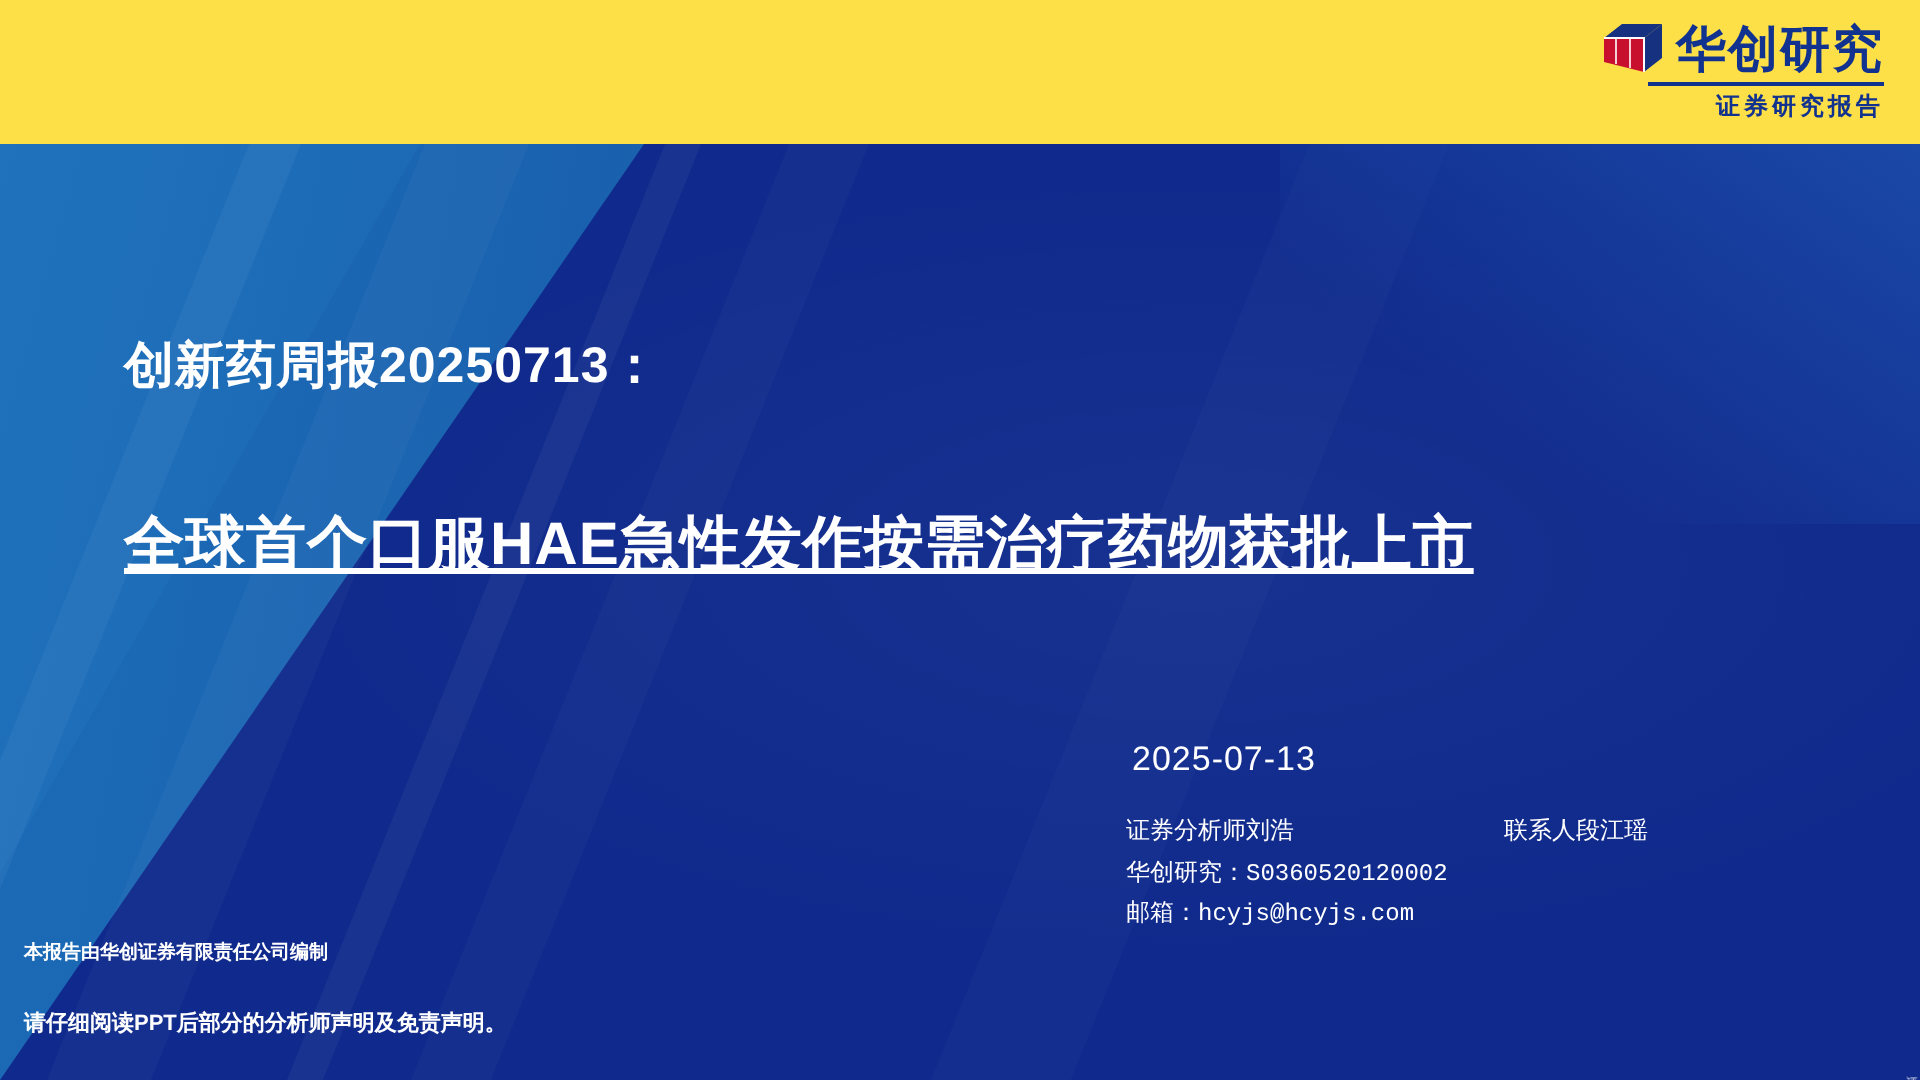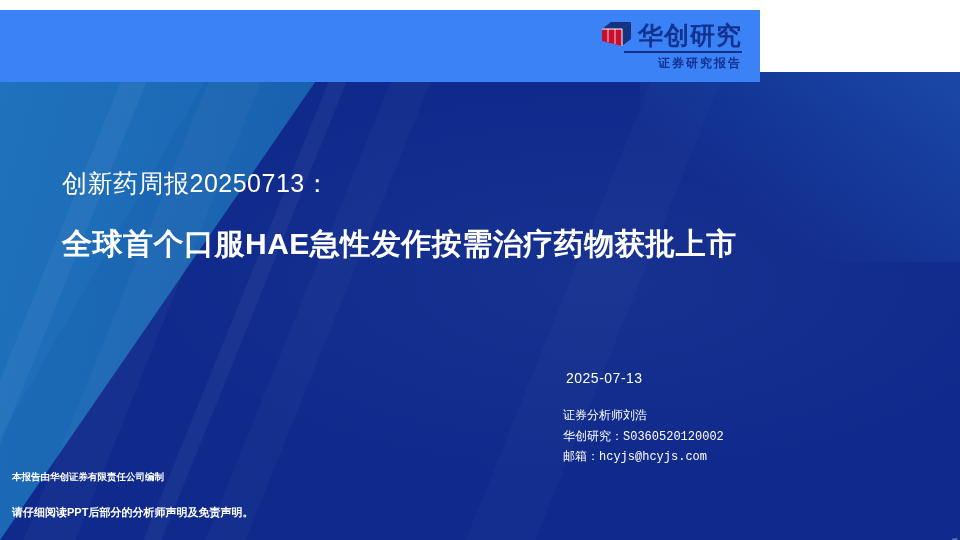--- a/index.html
+++ b/index.html
@@ -16,24 +16,24 @@
     width: 960px;
     height: 540px;
     overflow: hidden;
     background: #ffffff;
   }
 
   
   .header-band {
     position: absolute;
     left: 0;
-    top: 10px;
-    width: 760px;
+    top: 0;
+    width: 960px;
     height: 72px;
-    background: #3b82f6;
+    background: #fde047;
     z-index: 6;
   }
 
   .logo-block {
     position: absolute;
     right: 18px;
     top: 12px;
     display: flex;
     flex-direction: column;
     align-items: flex-end;
@@ -130,42 +130,43 @@
 
   
   .title-wrap {
     position: absolute;
     left: 62px;
     top: 168px;
     z-index: 5;
   }
   .title-line1 {
     font-size: 25px;
-    font-weight: normal;
+    font-weight: bold;
     color: #ffffff;
     letter-spacing: .5px;
     line-height: 1.2;
     white-space: nowrap;
   }
   .title-line2 {
-    margin-top: 27px;
+    margin-top: 56px;
     font-size: 30px;
     font-weight: bold;
     color: #ffffff;
     letter-spacing: .5px;
     line-height: 1.25;
     white-space: nowrap;
+    text-decoration: underline;
   }
 
   
   .meta-date {
     position: absolute;
     left: 566px;
     top: 370px;
-    font-size: 14px;
+    font-size: 17px;
     color: #ffffff;
     letter-spacing: .5px;
     z-index: 5;
   }
   .analysts {
     position: absolute;
     left: 563px;
     top: 406px;
     width: 390px;
     display: flex;
@@ -266,20 +267,21 @@
 
   <div class="meta-date">2025-07-13</div>
 
   <div class="analysts">
     <div class="analyst-col col-left">
       <div>证券分析师刘浩</div>
       <div>华创研究：S0360520120002</div>
       <div>邮箱：hcyjs@hcyjs.com</div>
     </div>
     <div class="analyst-col col-right">
+      <div>联系人段江瑶</div>
     </div>
   </div>
 
   <div class="footer">
     <div class="foot-made">本报告由华创证券有限责任公司编制</div>
     <div class="foot-strong">请仔细阅读PPT后部分的分析师声明及免责声明。</div>
   </div>
 
   <div class="side-code">证券研究报告</div>
 

